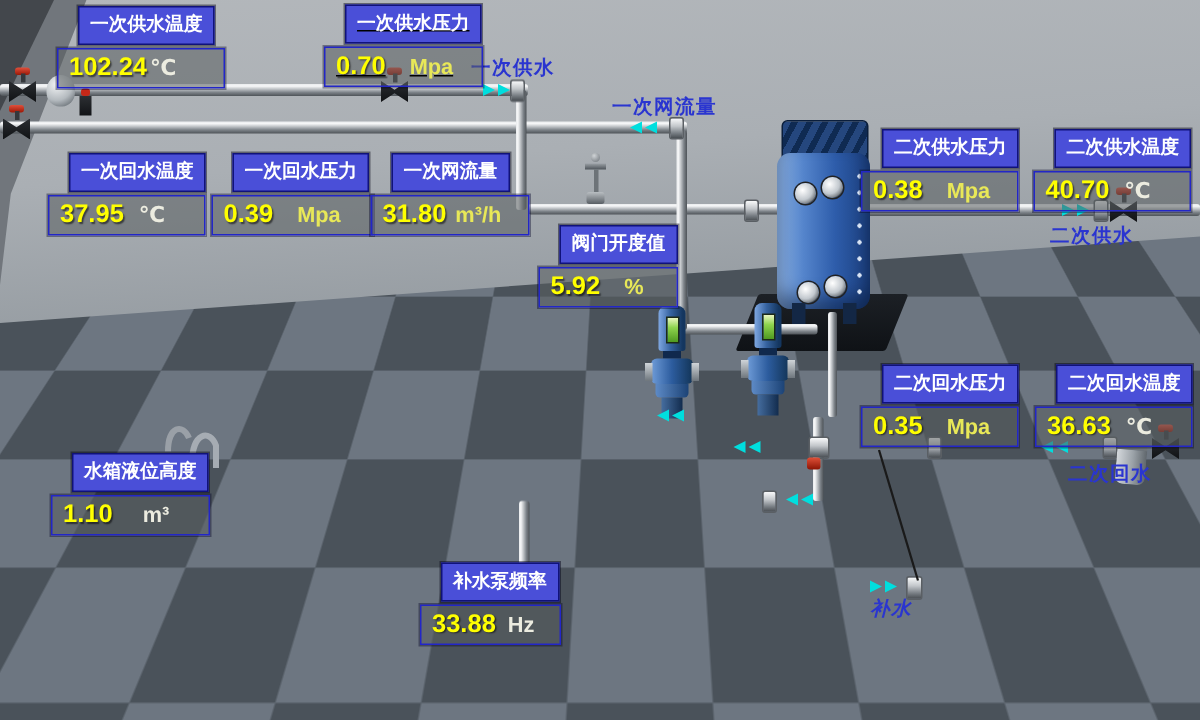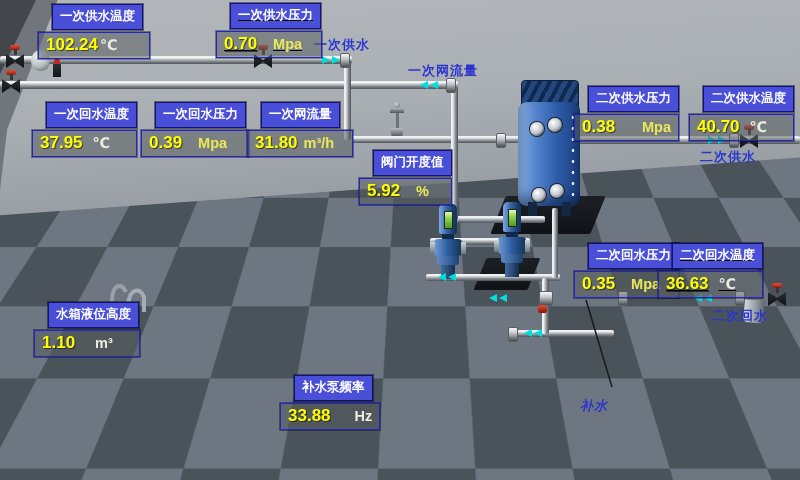--- a/index.html
+++ b/index.html
@@ -320,54 +320,54 @@
   </div>
   <div class="gauge" style="left:359px;top:150px;">
     <div class="g-title">阀门开度值</div>
     <div class="g-value" style="min-width:70px;">
       <span class="val">5.92</span>
       <span class="unit" style="margin-left:16px;">%</span>
     </div>
   </div>
   <div class="gauge" style="left:574px;top:86px;">
     <div class="g-title">二次供水压力</div>
-    <div class="g-value" style="min-width:80px;justify-content:space-between;">
+    <div class="g-value" style="min-width:80px;">
       <span class="val">0.38</span>
       <span class="unit" style="margin-left:16px;">Mpa</span>
     </div>
   </div>
   <div class="gauge" style="left:689px;top:86px;">
     <div class="g-title">二次供水温度</div>
     <div class="g-value" style="min-width:80px;">
       <span class="val">40.70</span>
       <span class="unit u-light">℃</span>
     </div>
   </div>
   <div class="gauge" style="left:574px;top:243px;">
     <div class="g-title">二次回水压力</div>
     <div class="g-value" style="min-width:80px;">
       <span class="val">0.35</span>
       <span class="unit" style="margin-left:16px;">Mpa</span>
     </div>
   </div>
-  <div class="gauge" style="left:658px;top:243px;text-decoration:underline;">
+  <div class="gauge" style="left:690px;top:243px;">
     <div class="g-title">二次回水温度</div>
     <div class="g-value" style="min-width:82px;">
       <span class="val">36.63</span>
       <span class="unit u-light">℃</span>
     </div>
   </div>
   <div class="gauge" style="left:34px;top:302px;">
     <div class="g-title">水箱液位高度</div>
     <div class="g-value" style="min-width:90px;">
       <span class="val">1.10</span>
       <span class="unit u-light" style="margin-left:20px;">m³</span>
     </div>
   </div>
   <div class="gauge" style="left:280px;top:375px;">
     <div class="g-title">补水泵频率</div>
     <div class="g-value" style="min-width:78px;">
       <span class="val">33.88</span>
-      <span class="unit u-light" style="margin-left:24px;">Hz</span>
+      <span class="unit u-light" style="margin-left:8px;">Hz</span>
     </div>
   </div>
 
 </div>
 
 </body></html>

